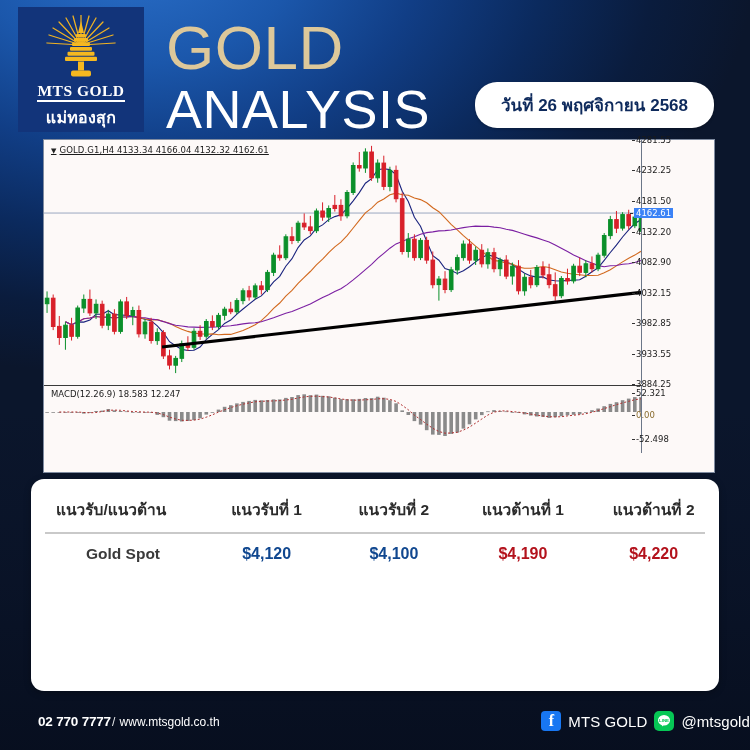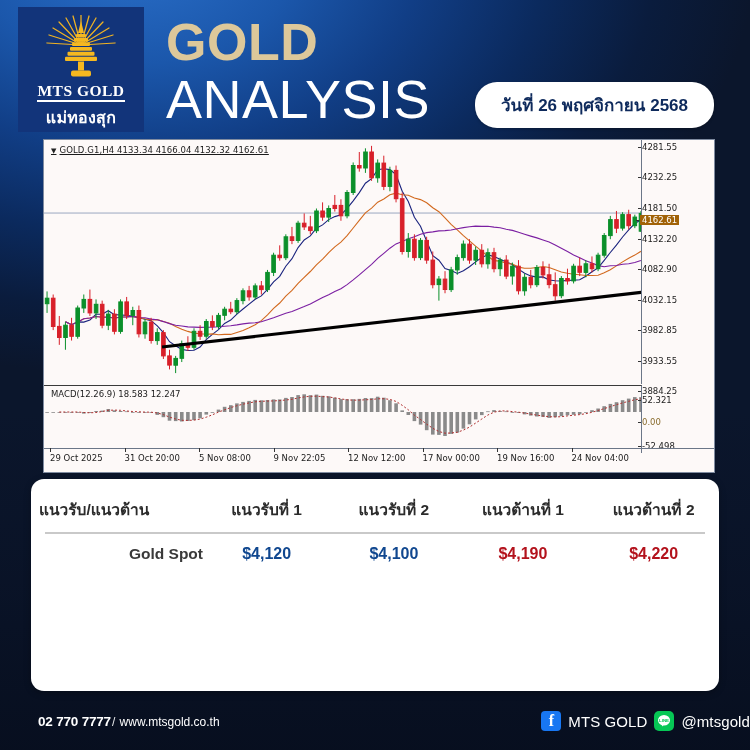--- a/index.html
+++ b/index.html
@@ -35,21 +35,21 @@
   .logo-mark { position: relative; width: 92px; height: 66px; }
   .logo-mark svg { display: block; }
   .logo-mts {
     color: #ffffff; font-family: "Liberation Serif", "DejaVu Serif", serif;
     font-size: 15.5px; font-weight: 700; letter-spacing: .5px; line-height: 1.05;
     border-bottom: 2px solid #ffffff; padding-bottom: 1px; margin-top: 2px;
   }
   .logo-thai { color: #ffffff; font-size: 16px; font-weight: 700; margin-top: 3px; letter-spacing: .3px; text-align: right; }
   .title-block { position: absolute; left: 166px; top: 18px; }
   .t-gold {
-    color: #ddc89a; font-size: 52px; font-weight: 700; line-height: .96;
+    color: #ddc89a; font-size: 62px; font-weight: 400; line-height: .96;
     letter-spacing: .5px;
   }
   .t-analysis {
     color: #ffffff; font-size: 54px; font-weight: 400; line-height: .96;
     letter-spacing: .5px; margin-top: 6px;
   }
   .date-badge {
     position: absolute; right: 36px; top: 82px;
     background: #ffffff; color: #0e2a5c;
     border-radius: 22px; padding: 9px 26px 10px;
@@ -72,21 +72,21 @@
   }
   .macd-pane {
     position: absolute; left: 0; top: 245px; right: 72px; height: 68px;
     border-top: 1px solid #3a3a3a; border-right: 1px solid #6b7688;
     overflow: hidden;
   }
   .xaxis {
     position: absolute; left: 0; top: 308px; right: 0; height: 25px;
     border-top: 1px solid #6b7688;
   }
-  .axis-col { position: absolute; right: 4px; top: 0; width: 72px; height: 308px; margin-top: 7px; }
+  .axis-col { position: absolute; right: 10px; top: 0; width: 72px; height: 308px; }
   .sym-label {
     position: absolute; left: 7px; top: 5px;
     font-size: 8.5px; color: #1b1b1b; font-family: "DejaVu Sans", sans-serif;
     letter-spacing: .1px; white-space: nowrap; z-index: 4; text-decoration: underline;
   }
   .sym-label .tri { color: #222; font-size: 7px; margin-right: 3px; }
   .macd-label {
     position: absolute; left: 7px; top: 3px;
     font-size: 8.5px; color: #1b1b1b; font-family: "DejaVu Sans", sans-serif;
     white-space: nowrap; z-index: 4;
@@ -94,21 +94,21 @@
   .ytick {
     position: absolute; left: 4px;
     font-size: 8.5px; color: #1b1b1b; font-family: "DejaVu Sans", sans-serif;
     white-space: nowrap; transform: translateY(-50%);
   }
   .ytick::before {
     content: ""; position: absolute; left: -4px; top: 50%;
     width: 3px; height: 1px; background: #333;
   }
   .ytick.hl {
-    background: #a16207; color: #fff; padding: 0 2px; left: 2px; font-weight: 400;
+    background: #3b82f6; color: #fff; padding: 0 2px; left: 2px; font-weight: 400;
   }
   .ytick.zero { color: #8a6d2f; }
   .xtick {
     position: absolute; top: 4px;
     font-size: 8.5px; color: #1b1b1b; font-family: "DejaVu Sans", sans-serif;
     white-space: nowrap; transform: translateX(-2px);
   }
   .xtick::before {
     content: ""; position: absolute; left: 0; top: -5px;
     width: 1px; height: 4px; background: #333;
@@ -120,27 +120,27 @@
     background: #ffffff; border-radius: 13px;
     z-index: 3;
     box-shadow: 0 2px 7px rgba(0,0,0,.28);
     padding: 14px 0 8px;
   }
   table { width: 100%; border-collapse: collapse; table-layout: fixed; }
   thead th {
     font-size: 15.5px; font-weight: 700; color: #2b2b2b;
     padding: 4px 0 10px; text-align: center; white-space: nowrap;
   }
-  thead th.first { text-align: left; padding-left: 8px; }
+  thead th.first { text-align: left; padding-left: 25px; }
   .hdr-rule { height: 2px; background: #c9c9c9; margin: 0 14px 2px; }
   tbody td {
     font-size: 16px; font-weight: 700; text-align: center;
     padding: 9px 0; white-space: nowrap;
   }
-  tbody td.name { text-align: right; padding-left: 12px; color: #3a3a3a; font-size: 15.5px; }
+  tbody td.name { text-align: center; padding-left: 12px; color: #3a3a3a; font-size: 15.5px; }
   td.sup { color: #10478f; }
   td.res { color: #b3121c; }
   col.c0 { width: 25%; } col.c1 { width: 18.5%; } col.c2 { width: 18.5%; }
   col.c3 { width: 19%; } col.c4 { width: 19%; }
   
   .footer { position: absolute; left: 16px; bottom: 0; width: 750px; height: 52px; z-index: 4; }
   .phone-line {
     position: absolute; left: 22px; top: 16px;
     color: #ffffff; font-size: 12px; white-space: nowrap;
   }
@@ -537,30 +537,20 @@
           <div class="ytick" style="top: 122px;">4082.90</div>
           <div class="ytick" style="top: 153.168px;">4032.15</div>
           <div class="ytick" style="top: 183.445px;">3982.85</div>
           <div class="ytick" style="top: 213.723px;">3933.55</div>
           <div class="ytick" style="top: 244px;">3884.25</div>
           <div class="ytick hl" style="top: 73.0465px;">4162.61</div>
           <div class="ytick" style="top: 253px;">52.321</div>
           <div class="ytick zero" style="top: 275px;">0.00</div>
           <div class="ytick" style="top: 299px;">-52.498</div>
         </div>
-      <div class="xaxis" id="xaxis">
-          <div class="xtick" style="left: 8px;">29 Oct 2025</div>
-          <div class="xtick" style="left: 82.5px;">31 Oct 20:00</div>
-          <div class="xtick" style="left: 157px;">5 Nov 08:00</div>
-          <div class="xtick" style="left: 231.5px;">9 Nov 22:05</div>
-          <div class="xtick" style="left: 306px;">12 Nov 12:00</div>
-          <div class="xtick" style="left: 380.5px;">17 Nov 00:00</div>
-          <div class="xtick" style="left: 455px;">19 Nov 16:00</div>
-          <div class="xtick" style="left: 529.5px;">24 Nov 04:00</div>
-        </div>
     </div>
   </div>
 
   <div class="table-card">
     <table>
       <colgroup>
           <col class="c0">
           <col class="c1">
           <col class="c2">
           <col class="c3">

